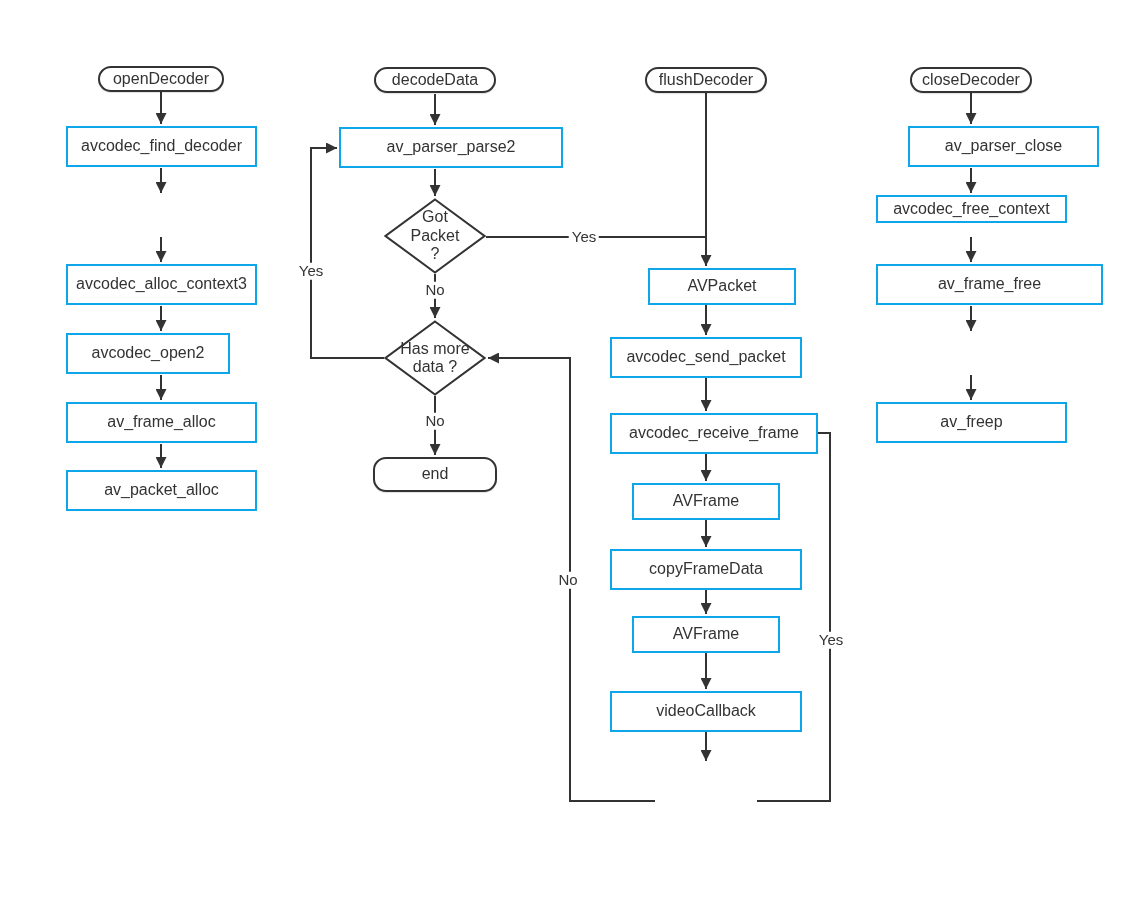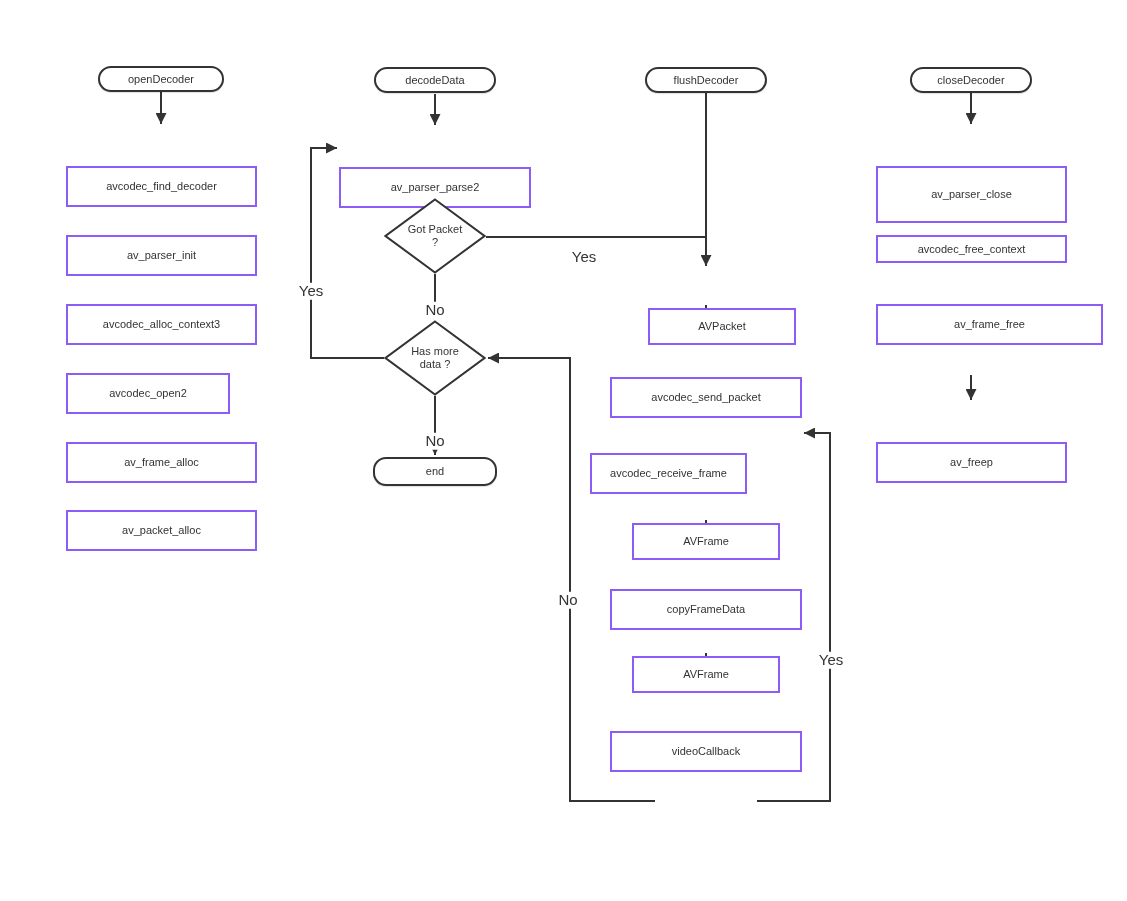--- a/index.html
+++ b/index.html
@@ -15,46 +15,44 @@
   .connectors {
     position: absolute;
     left: 0; top: 0;
   }
   .node {
     position: absolute;
     box-sizing: border-box;
     display: flex;
     align-items: center;
     justify-content: center;
-    font-size: 11px;
+    font-size: 16px;
     text-align: center;
     line-height: 1.15;
   }
   .process {
     background: #ffffff;
-    border: 2px solid #8b5cf6;
-    margin-top: 40px;
+    border: 2px solid #0ea5e9;
   }
   .pill {
     background: #ffffff;
     border: 2px solid #333333;
     border-radius: 13px;
     box-shadow: 0 1px 1px rgba(0,0,0,0.12);
   }
   .diamond { background: transparent; }
   .diamond > svg { position: absolute; left: 0; top: 0; }
   .diamond > span { position: relative; display: inline-block; }
   .edge-label {
     position: absolute;
     transform: translate(-50%, -50%);
     background: #ffffff;
     padding: 0 3px;
     font-size: 15px;
     line-height: 1.1;
-    margin-top: 20px;
   }
 </style>
 </head>
 <body>
 
 <div class="canvas">
 
   <svg class="connectors" width="1127" height="901" viewBox="0 0 1127 901">
     <defs>
       <marker id="arrow" viewBox="0 0 10 10" refX="10" refY="5" markerWidth="13" markerHeight="11" markerUnits="userSpaceOnUse" orient="auto">
@@ -91,57 +89,56 @@
       <path d="M971,93 L971,124" marker-end="url(#arrow)"></path>
       <path d="M971,168 L971,193" marker-end="url(#arrow)"></path>
       <path d="M971,237 L971,262" marker-end="url(#arrow)"></path>
       <path d="M971,306 L971,331" marker-end="url(#arrow)"></path>
       <path d="M971,375 L971,400" marker-end="url(#arrow)"></path>
     </g>
   </svg>
 
   <div class="node pill" style="left:98px;top:66px;width:126px;height:26px">openDecoder</div>
   <div class="node process" style="left:66px;top:126px;width:191px;height:41px">avcodec_find_decoder</div>
-  <div class="node process" style="left:66px;top:195px;width:191px;height:41px">av_parser_init</div>
   <div class="node process" style="left:66px;top:264px;width:191px;height:41px">avcodec_alloc_context3</div>
   <div class="node process" style="left:66px;top:333px;width:164px;height:41px">avcodec_open2</div>
   <div class="node process" style="left:66px;top:402px;width:191px;height:41px">av_frame_alloc</div>
   <div class="node process" style="left:66px;top:470px;width:191px;height:41px">av_packet_alloc</div>
 
   <div class="node pill" style="left:374px;top:67px;width:122px;height:26px">decodeData</div>
-  <div class="node process" style="left:339px;top:127px;width:192px;height:41px">av_parser_parse2</div>
+  <div class="node process" style="left:339px;top:127px;width:224px;height:41px">av_parser_parse2</div>
 
   <div class="node diamond" style="left:384px;top:198px;width:102px;height:76px">
     <svg width="102" height="76" viewBox="0 0 102 76">
       <polygon points="51,1.5 100.5,38 51,74.5 1.5,38" fill="#ffffff" stroke="#333333" stroke-width="2"></polygon>
     </svg>
     <span style="width:62px">Got Packet ?</span>
   </div>
 
   <div class="node diamond" style="left:384px;top:320px;width:102px;height:76px">
     <svg width="102" height="76" viewBox="0 0 102 76">
       <polygon points="51,1.5 100.5,38 51,74.5 1.5,38" fill="#ffffff" stroke="#333333" stroke-width="2"></polygon>
     </svg>
     <span style="width:72px">Has more data ?</span>
   </div>
 
-  <div class="node pill" style="left:373px;top:457px;width:124px;height:29px">end</div>
+  <div class="node pill" style="left:373px;top:457px;width:124px;height:35px">end</div>
 
   <div class="node pill" style="left:645px;top:67px;width:122px;height:26px">flushDecoder</div>
   <div class="node process" style="left:648px;top:268px;width:148px;height:37px">AVPacket</div>
   <div class="node process" style="left:610px;top:337px;width:192px;height:41px">avcodec_send_packet</div>
-  <div class="node process" style="left:590px;top:413px;width:157px;height:41px">avcodec_receive_frame</div>
+  <div class="node process" style="left:610px;top:413px;width:208px;height:41px">avcodec_receive_frame</div>
   <div class="node process" style="left:632px;top:483px;width:148px;height:37px">AVFrame</div>
   <div class="node process" style="left:610px;top:549px;width:192px;height:41px">copyFrameData</div>
   <div class="node process" style="left:632px;top:616px;width:148px;height:37px">AVFrame</div>
   <div class="node process" style="left:610px;top:691px;width:192px;height:41px">videoCallback</div>
 
 
   <div class="node pill" style="left:910px;top:67px;width:122px;height:26px">closeDecoder</div>
-  <div class="node process" style="left:876px;top:126px;width:191px;height:57px">av_parser_close</div>
+  <div class="node process" style="left:908px;top:126px;width:191px;height:41px">av_parser_close</div>
   <div class="node process" style="left:876px;top:195px;width:191px;height:28px">avcodec_free_context</div>
   <div class="node process" style="left:876px;top:264px;width:227px;height:41px">av_frame_free</div>
   <div class="node process" style="left:876px;top:402px;width:191px;height:41px">av_freep</div>
 
   <span class="edge-label" style="left:311px;top:271px">Yes</span>
   <span class="edge-label" style="left:435px;top:290px">No</span>
   <span class="edge-label" style="left:584px;top:237px">Yes</span>
   <span class="edge-label" style="left:435px;top:421px">No</span>
   <span class="edge-label" style="left:568px;top:580px">No</span>
   <span class="edge-label" style="left:831px;top:640px">Yes</span>

